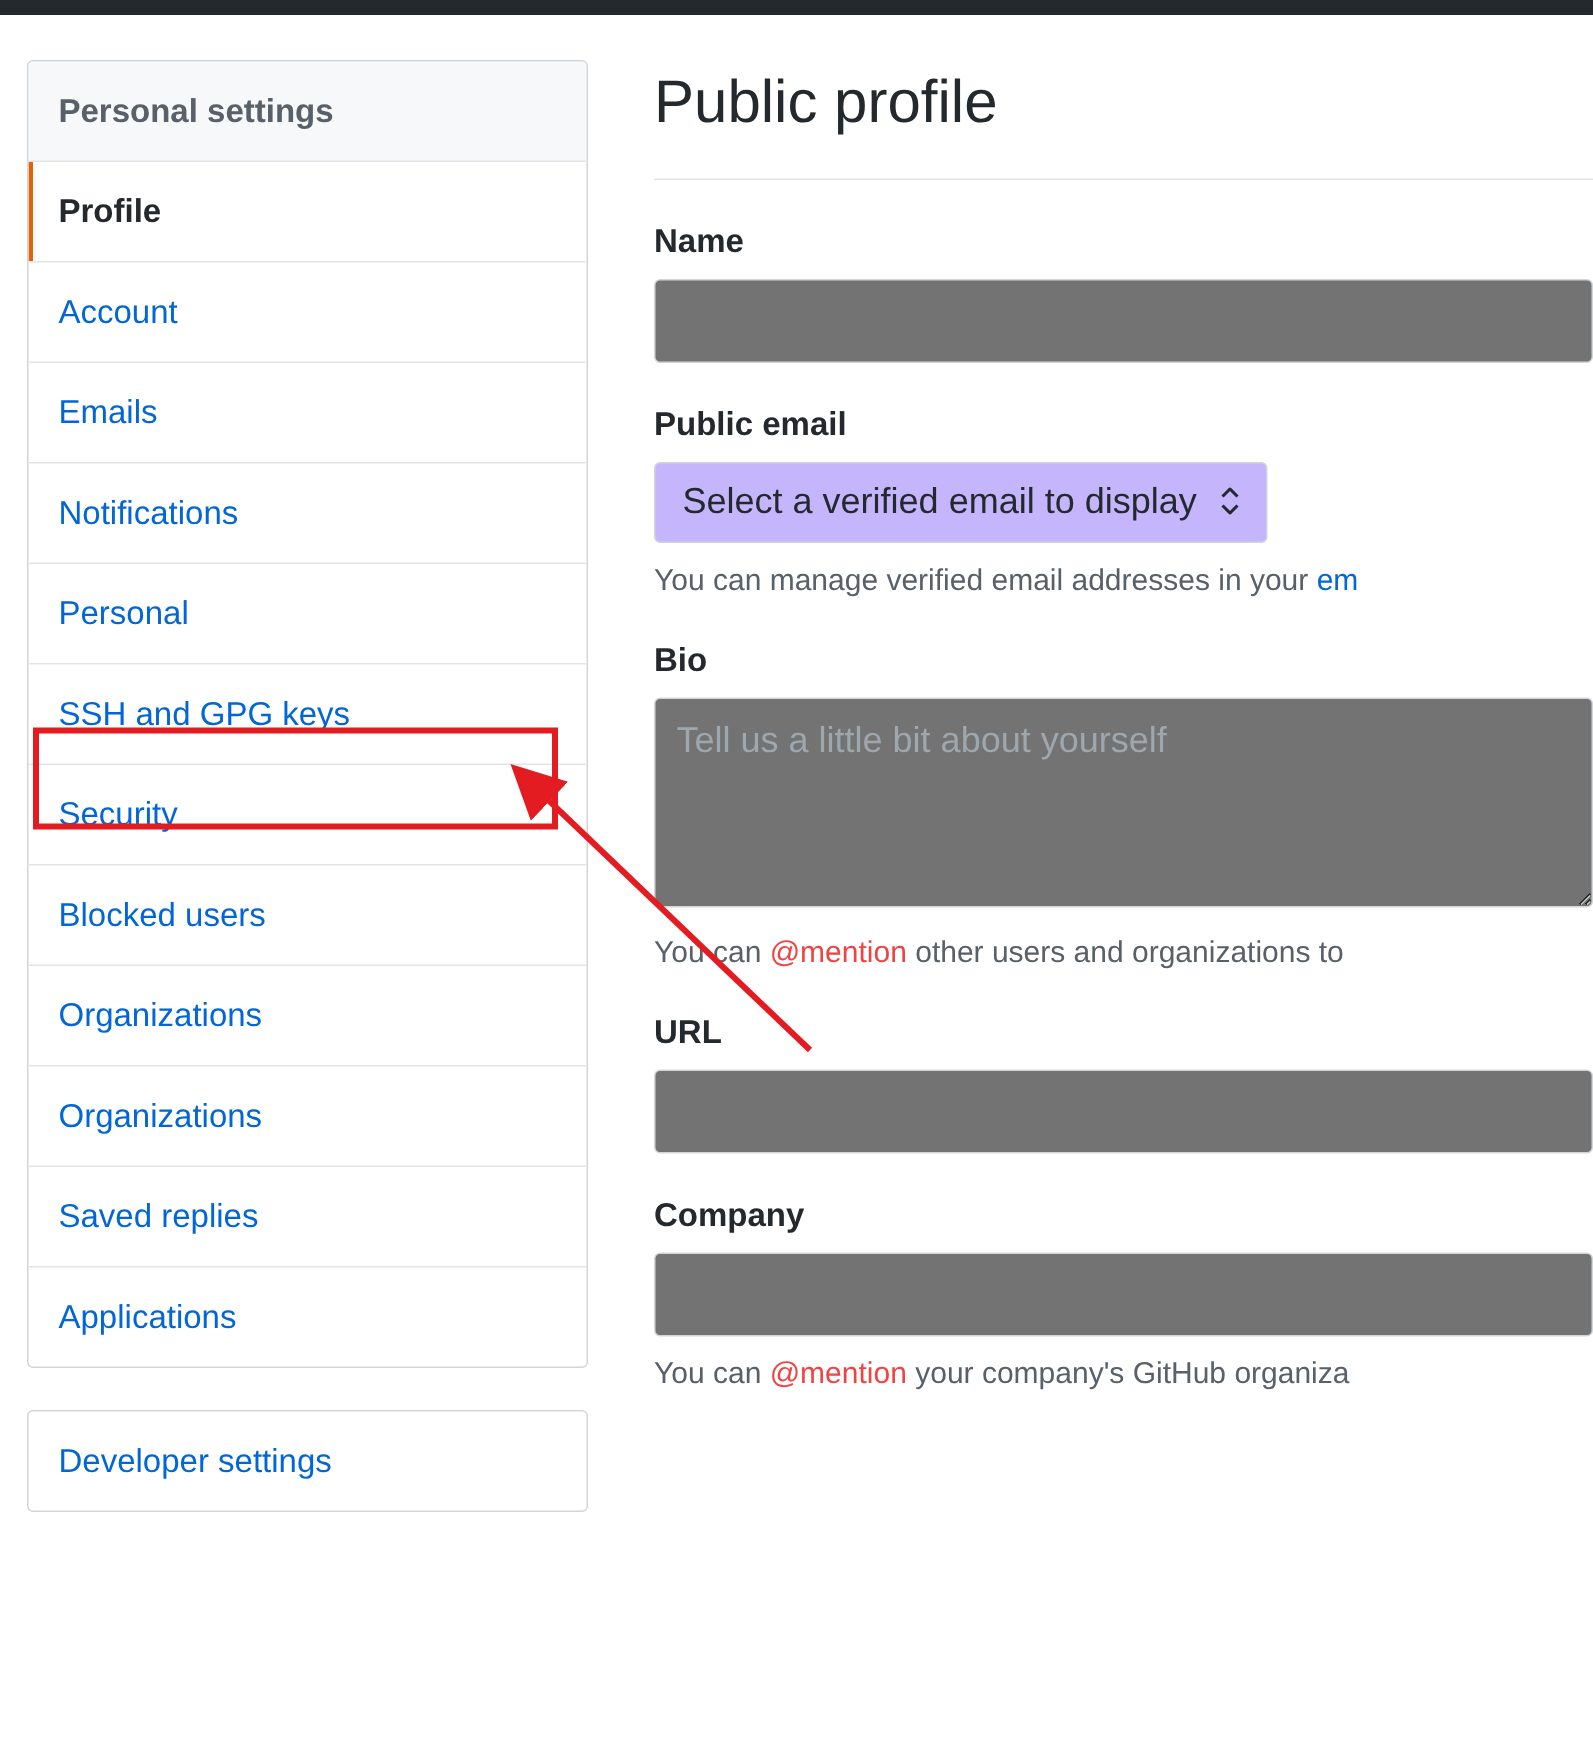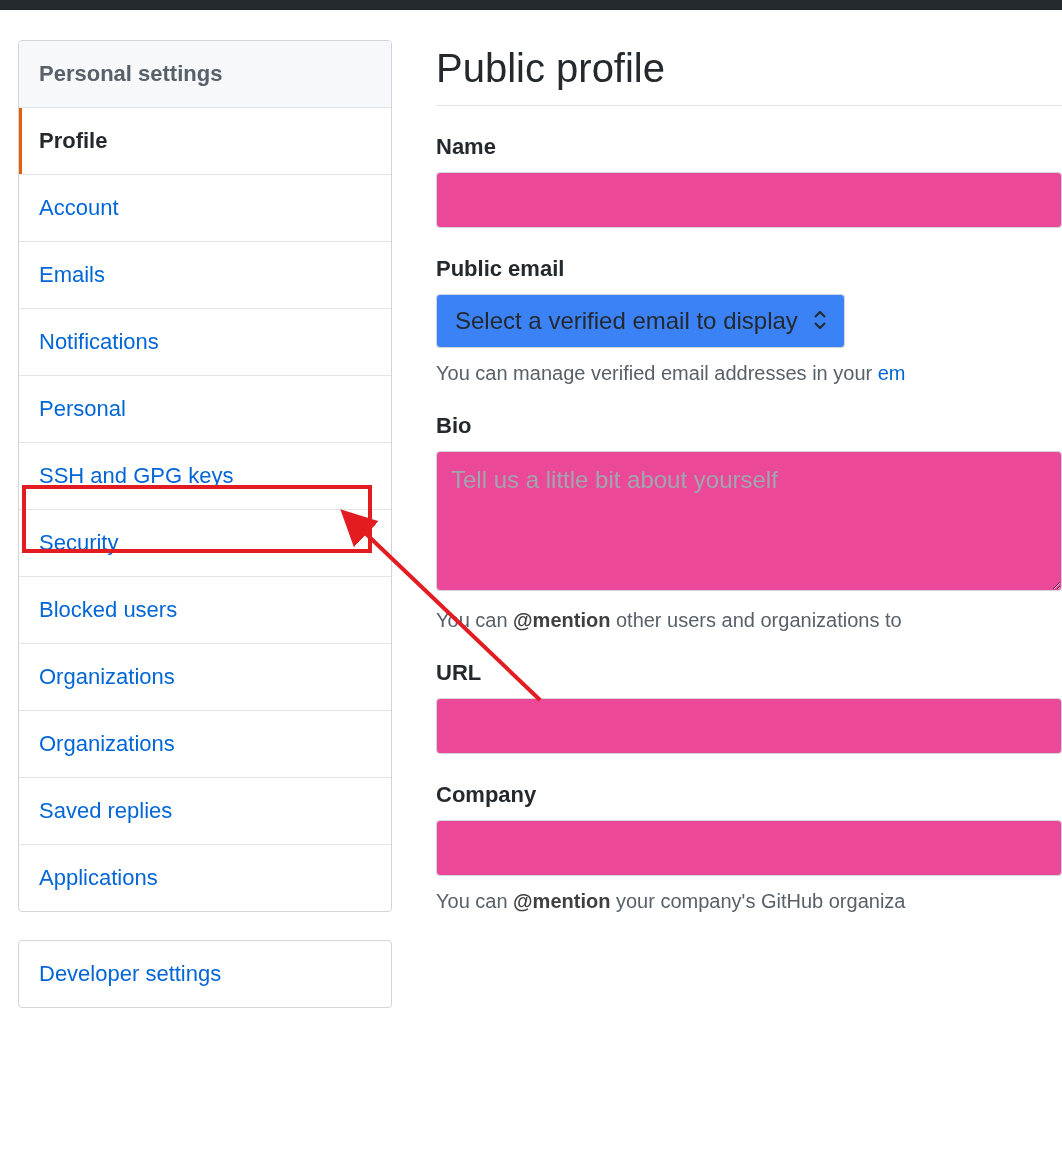--- a/index.html
+++ b/index.html
@@ -71,62 +71,62 @@
     flex: 1;
     padding-left: 44px;
     min-width: 0;
     overflow: hidden;
   }
   h1.page-title {
     font-size: 40px;
     font-weight: 400;
     margin: 0 0 12px 0;
     padding-top: 6px;
-    padding-bottom: 14px;
+    padding-bottom: 28px;
     border-bottom: 1px solid #e1e4e8;
   }
   .form-group { margin-top: 28px; }
   .form-label {
     display: block;
     font-size: 22px;
     font-weight: 600;
     margin-bottom: 12px;
   }
   .text-input {
     width: 100%;
     font-size: 22px;
     padding: 14px 14px;
     border: 1px solid #d1d5da;
     border-radius: 4px;
-    background: #ec4899;
+    background: #737373;
     color: #24292e;
   }
   .select-wrap {
     display: inline-flex;
     align-items: center;
     border: 1px solid #d1d5da;
     border-radius: 4px;
-    background: #3b82f6;
+    background: #c4b5fd;
     padding: 12px 18px;
     font-size: 24px;
     cursor: pointer;
   }
   .select-wrap .caret {
     margin-left: 16px;
     font-size: 18px;
     line-height: 1;
   }
   .note {
     font-size: 20px;
     color: #586069;
     margin-top: 14px;
     white-space: nowrap;
   }
   .note a { color: #0366d6; text-decoration: none; }
-  .note strong { color: #404040; font-weight: 700; }
+  .note strong { color: #ef4444; font-weight: 400; }
   textarea.text-input {
     min-height: 140px;
     resize: vertical;
     font-family: inherit;
   }
   textarea.text-input::placeholder {
     color: #9ea7ad;
     font-size: 24px;
   }
   

